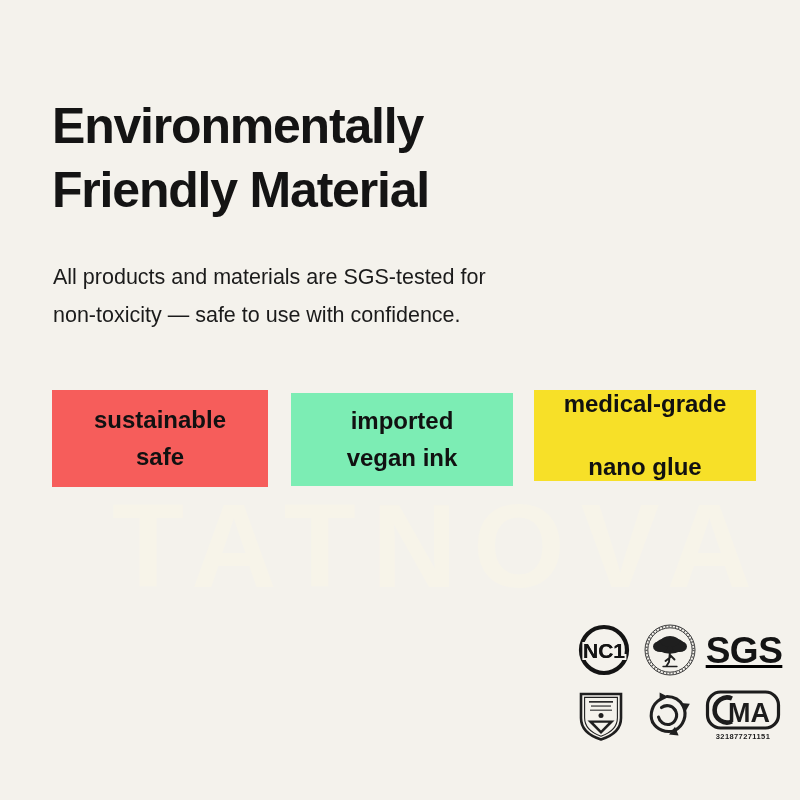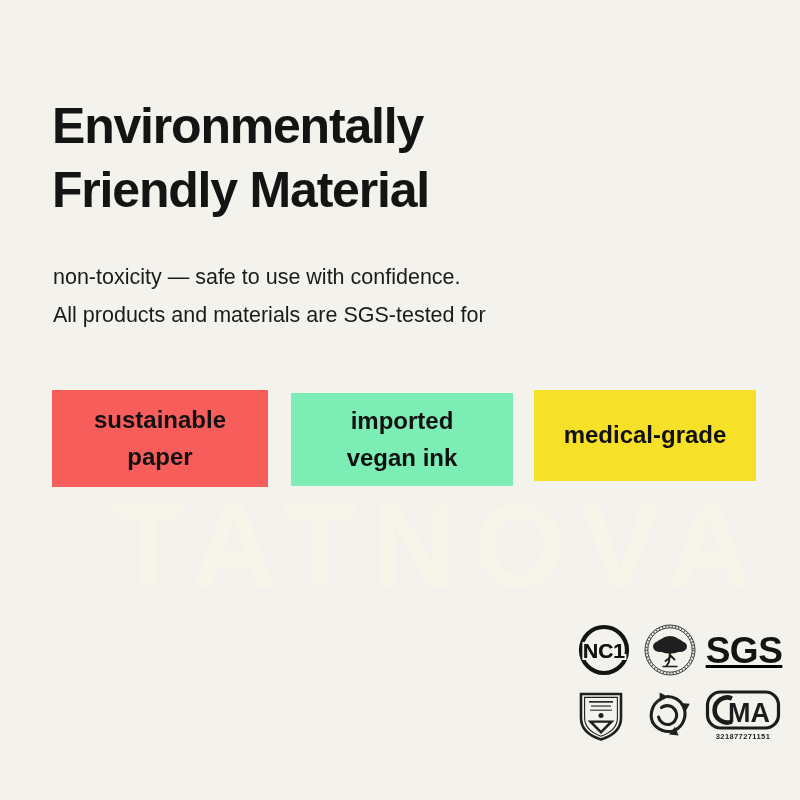--- a/index.html
+++ b/index.html
@@ -168,38 +168,39 @@
 <div id="poster" style="background: rgb(244, 242, 236);">
 
   <div id="watermark" style="color: rgb(247, 244, 233); margin-left: 40px;">TATNOVA</div>
 
   <h1 id="headline" style="color: rgb(20, 20, 20); margin-top: 44px;">
     <span class="hl-line">Environmentally</span>
     <span class="hl-line">Friendly Material</span>
   </h1>
 
   <p id="subcopy" style="color: rgb(27, 27, 27);">
+    <span class="sc-line">All products and materials are SGS-tested for</span>
     <span class="sc-line">non-toxicity — safe to use with confidence.</span>
-    <span class="sc-line">All products and materials are SGS-tested for</span>
   </p>
 
   <div id="chips">
 
     <div class="chip" id="chip-0" style="background: rgb(246, 93, 91); color: rgb(17, 17, 17);">
       <span class="chip-line">sustainable</span>
-      <span class="chip-line">paper</span>
+      <span class="chip-line">safe</span>
     </div>
 
     <div class="chip" id="chip-1" style="background: rgb(124, 237, 180); color: rgb(17, 17, 17);">
       <span class="chip-line">imported</span>
       <span class="chip-line">vegan ink</span>
     </div>
 
     <div class="chip" id="chip-2" style="background: rgb(247, 224, 40); color: rgb(17, 17, 17);">
       <span class="chip-line">medical-grade</span>
+      <span class="chip-line">nano glue</span>
     </div>
 
   </div>
 
   <div id="certs">
 
     <div class="cert-row" id="cert-row-top">
 
       <div class="cert cert-nc1">
         <svg viewBox="0 0 58 58" width="58" height="58" aria-hidden="true">

